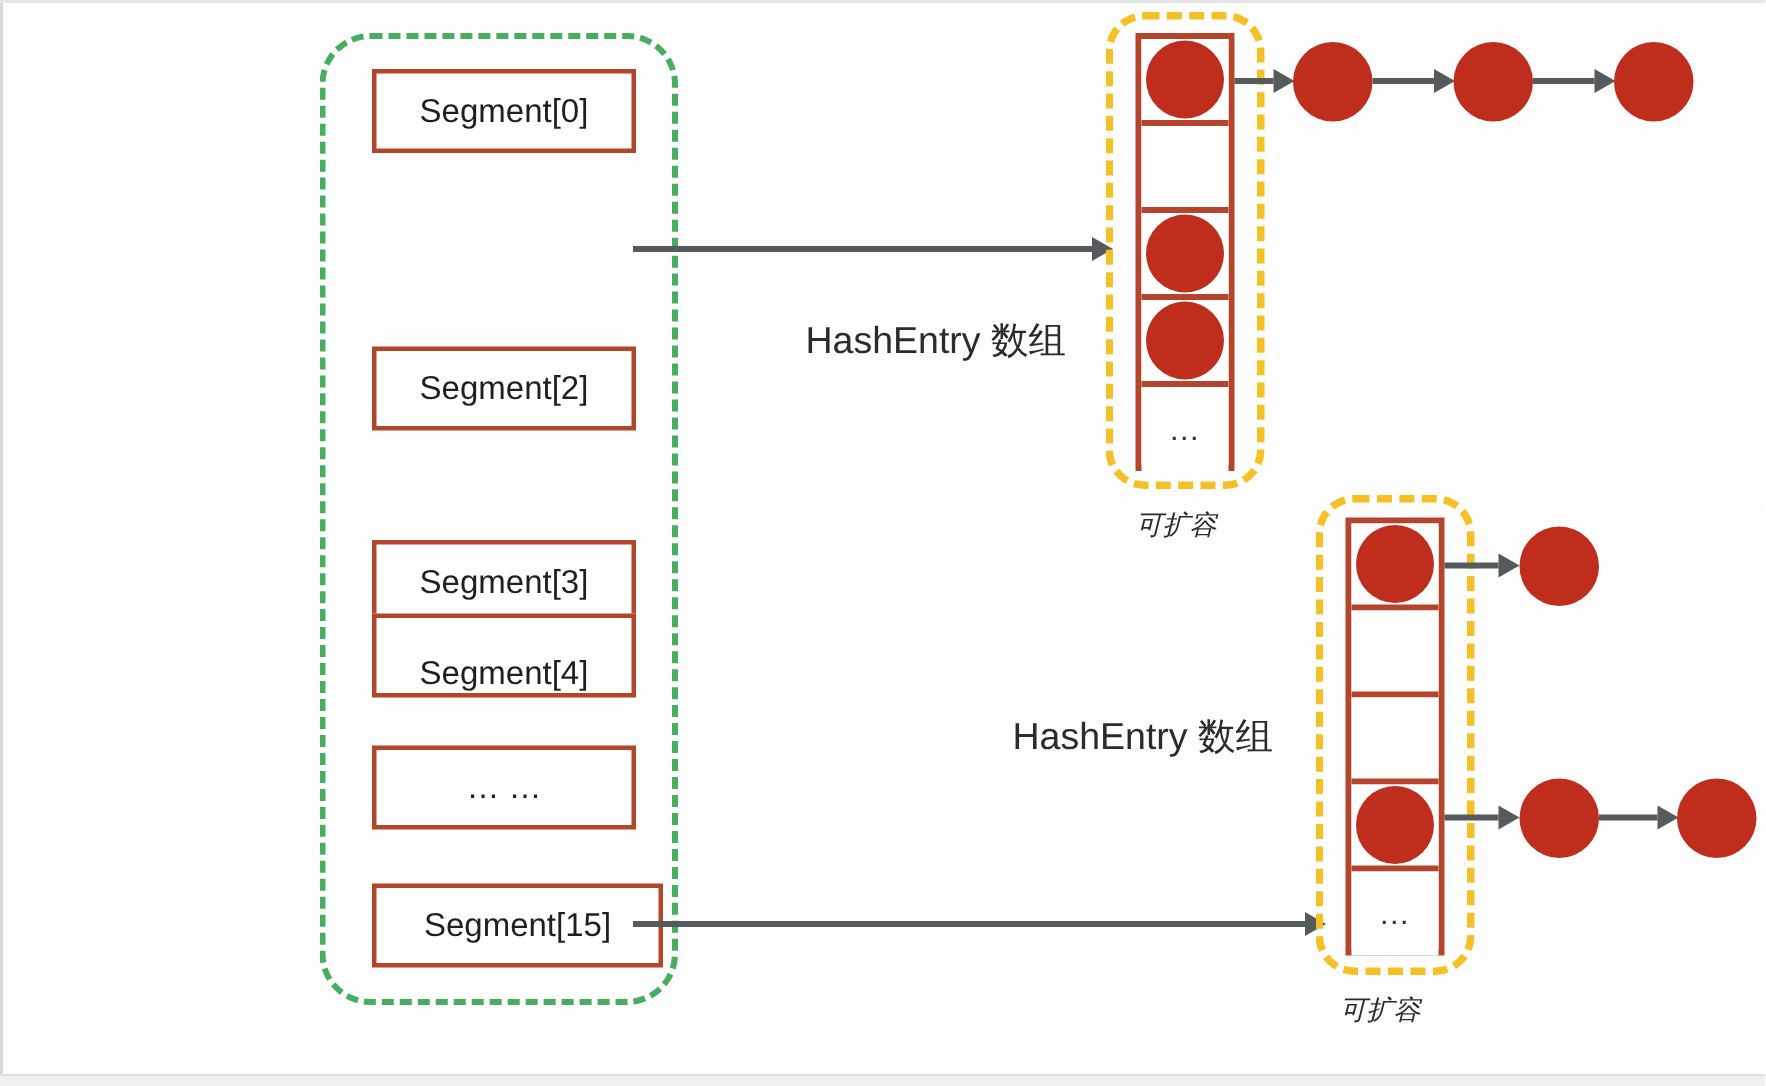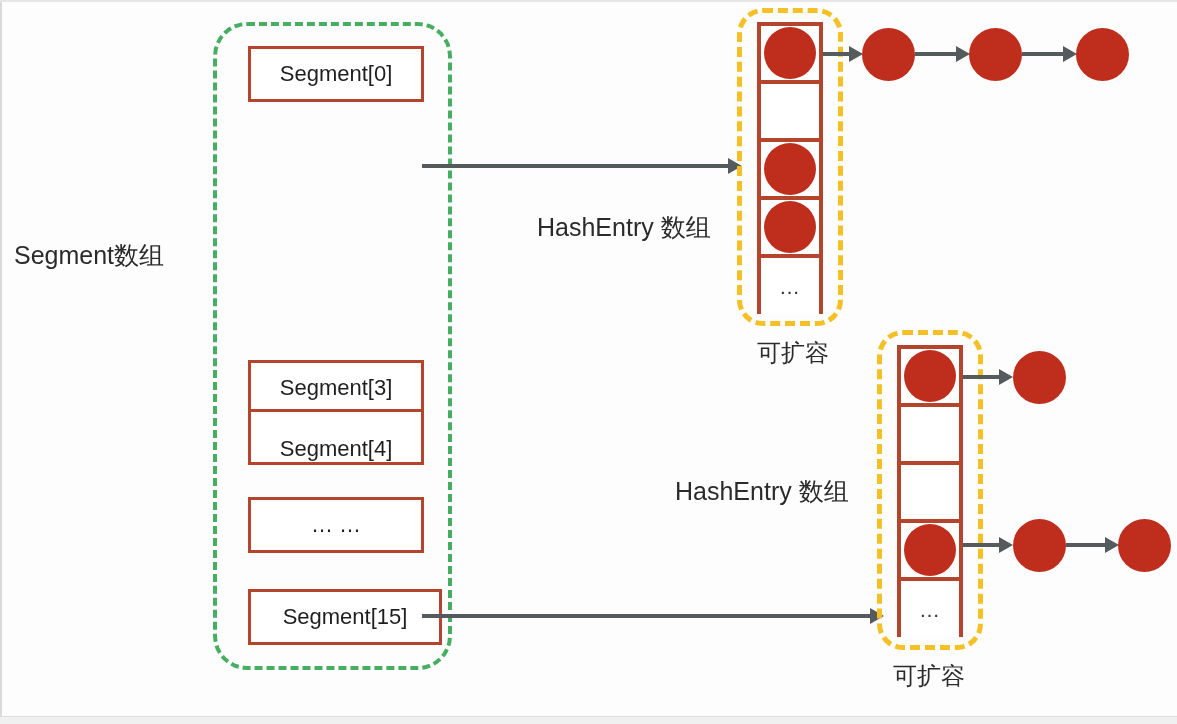--- a/index.html
+++ b/index.html
@@ -43,21 +43,22 @@
   .label {
     position: absolute;
     color: #2b2b2b;
     white-space: nowrap;
     line-height: 1;
   }
   .label-main {
     font-size: 25px;
   }
   .label-sub {
-    font-size: 24px;
+    font-size: 18px;
+    font-style: italic;
   }
 
   
   .green-dashed {
     position: absolute;
     border: 4px dashed #46ad61;
     border-radius: 34px;
     box-sizing: border-box;
     background: transparent;
   }
@@ -159,26 +160,28 @@
 </style>
 </head>
 <body>
 
 <div id="canvas">
 
   <div class="edge-line-left"></div>
   <div class="edge-line-top"></div>
   <div class="edge-line-bottom"></div>
 
-  <div class="label label-main" style="left:14px; top:243px;">Segment数组</div>
 
   <div class="green-dashed" style="left:213px; top:22px; width:239px; height:648px;"></div>
 
   <div class="seg-box" style="left:248px; top:46px;  width:176px; height:56px;">
     <span>Segment[0]</span>
+  </div>
+  <div class="seg-box" style="left:248px; top:231px; width:176px; height:56px;">
+    <span>Segment[2]</span>
   </div>
   <div class="seg-box" style="left:248px; top:320px; width:176px; height:56px;margin-top:40px;">
     <span>Segment[3]</span>
   </div>
   <div class="seg-box" style="left:248px; top:409px; width:176px; height:56px;align-items:flex-end;">
     <span>Segment[4]</span>
   </div>
   <div class="seg-box" style="left:248px; top:497px; width:176px; height:56px;">
     <span>… …</span>
   </div>

